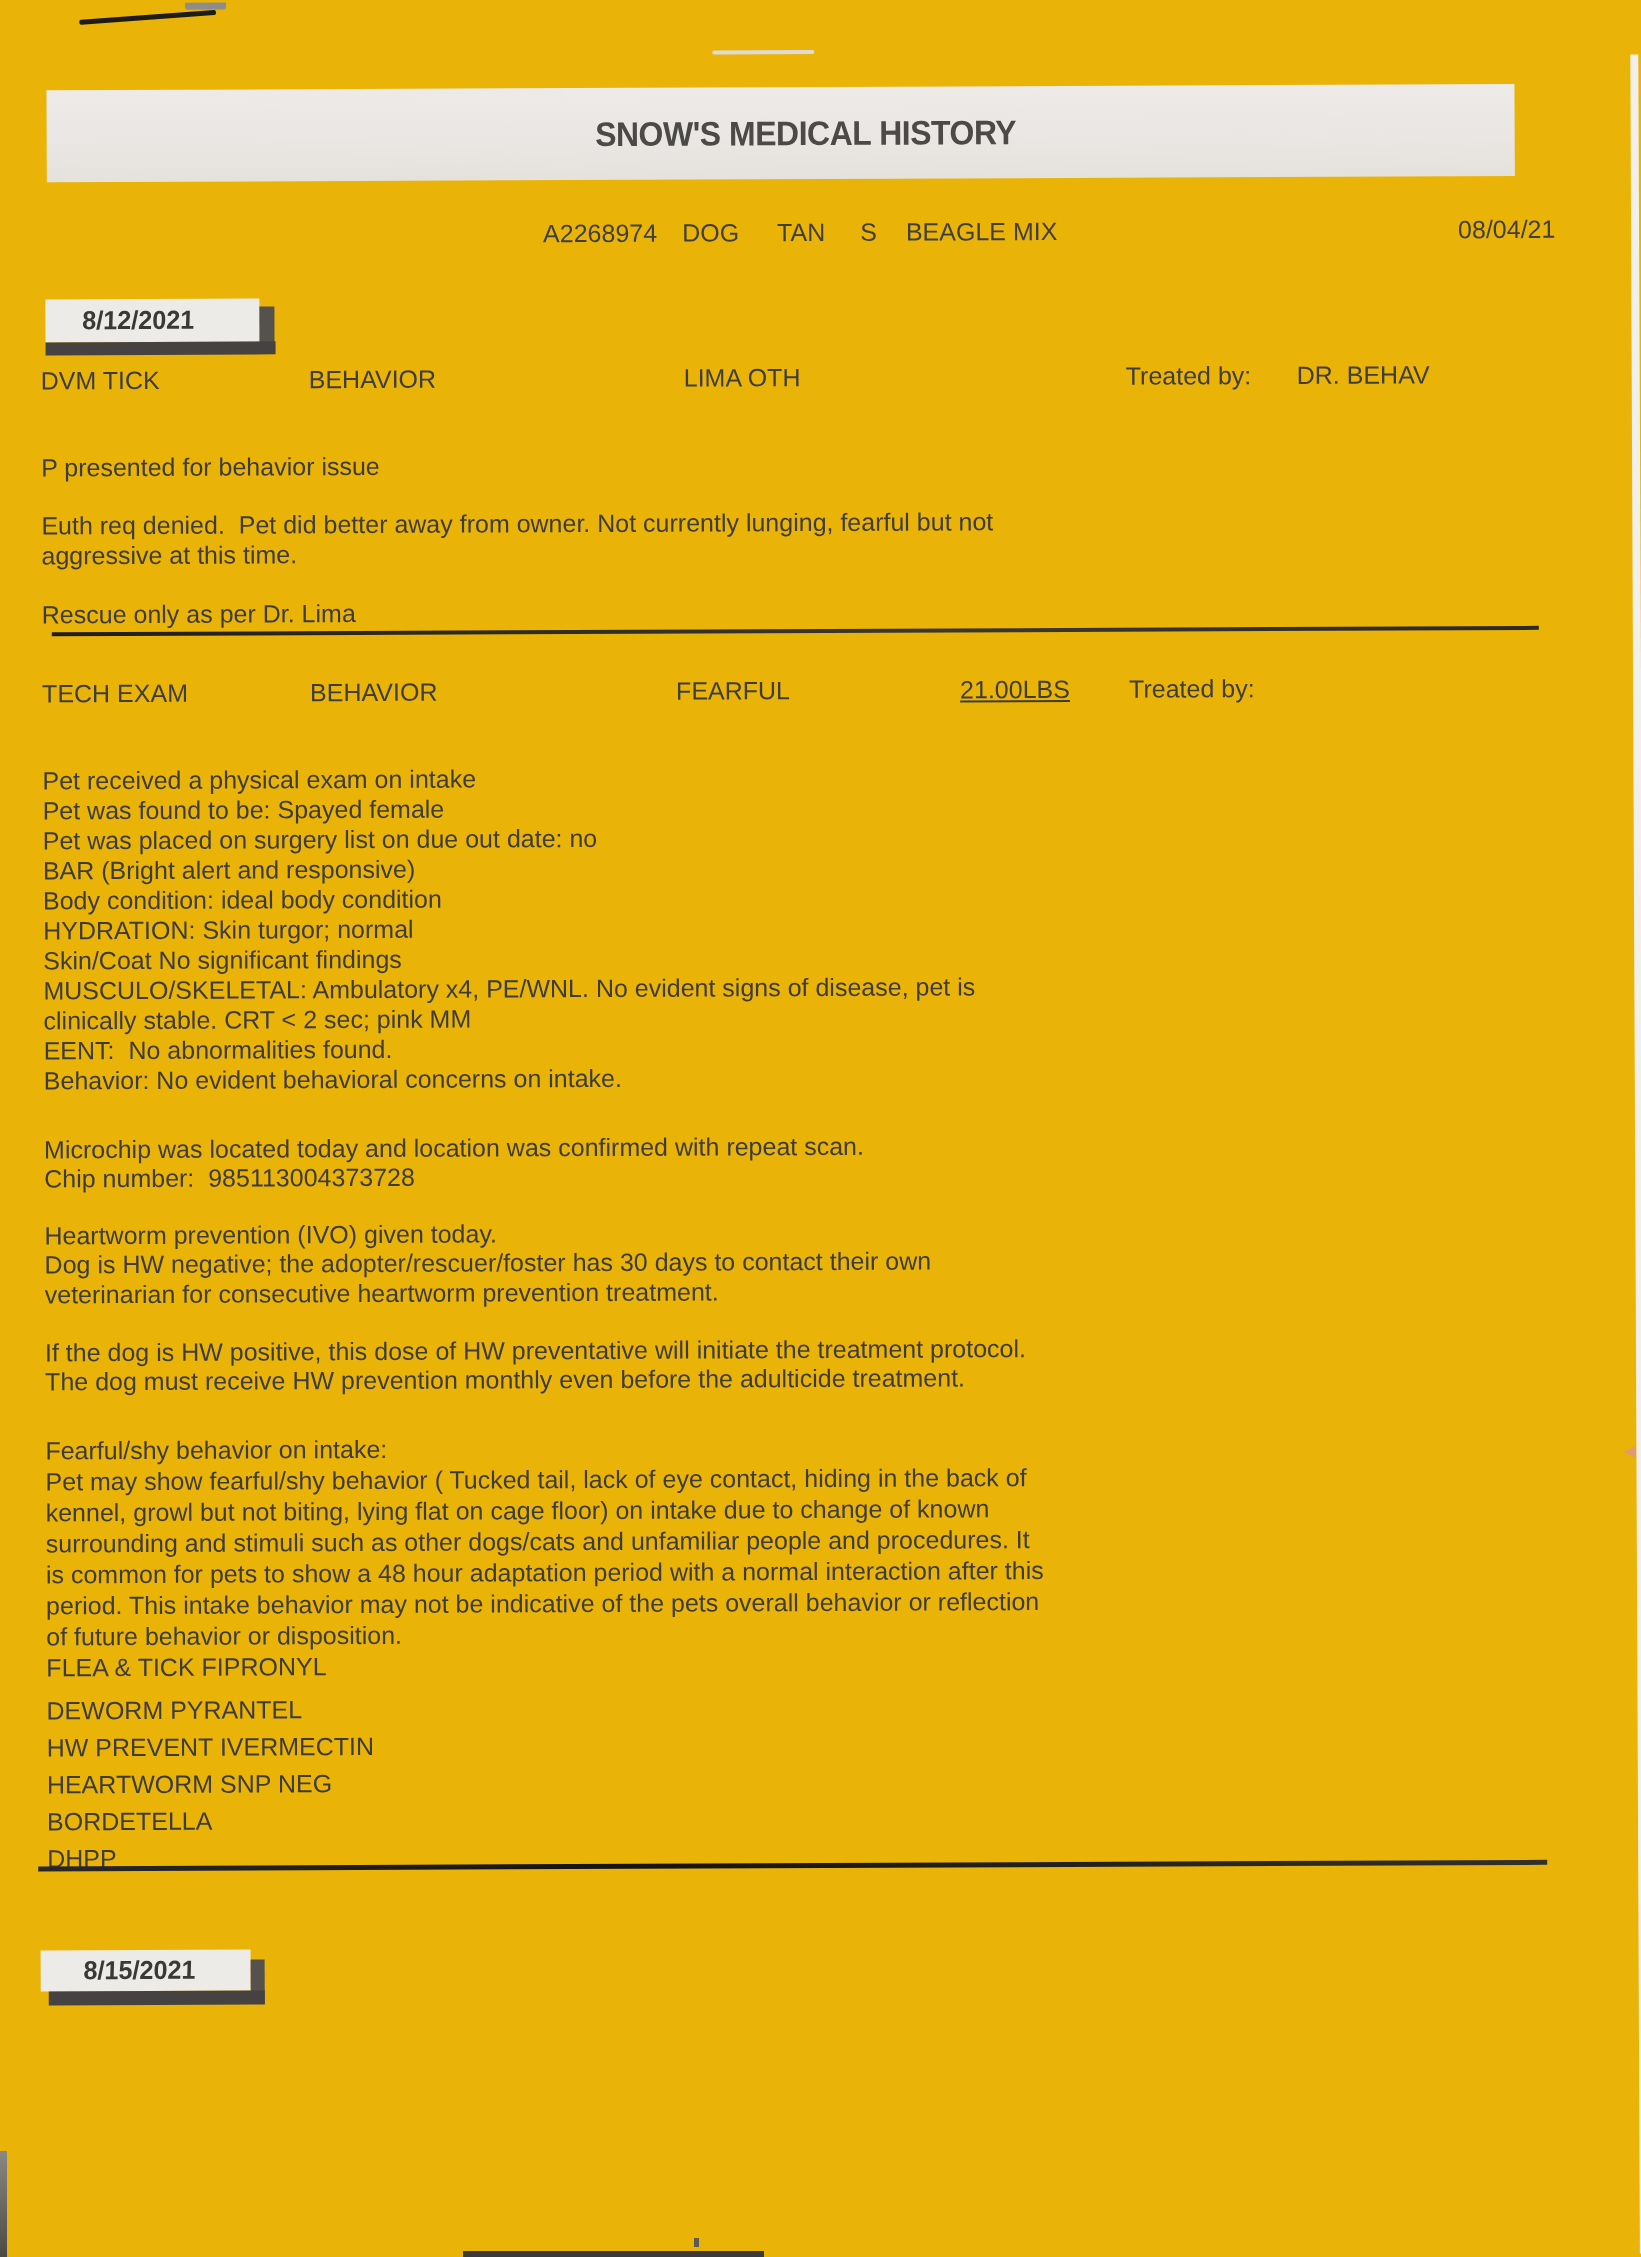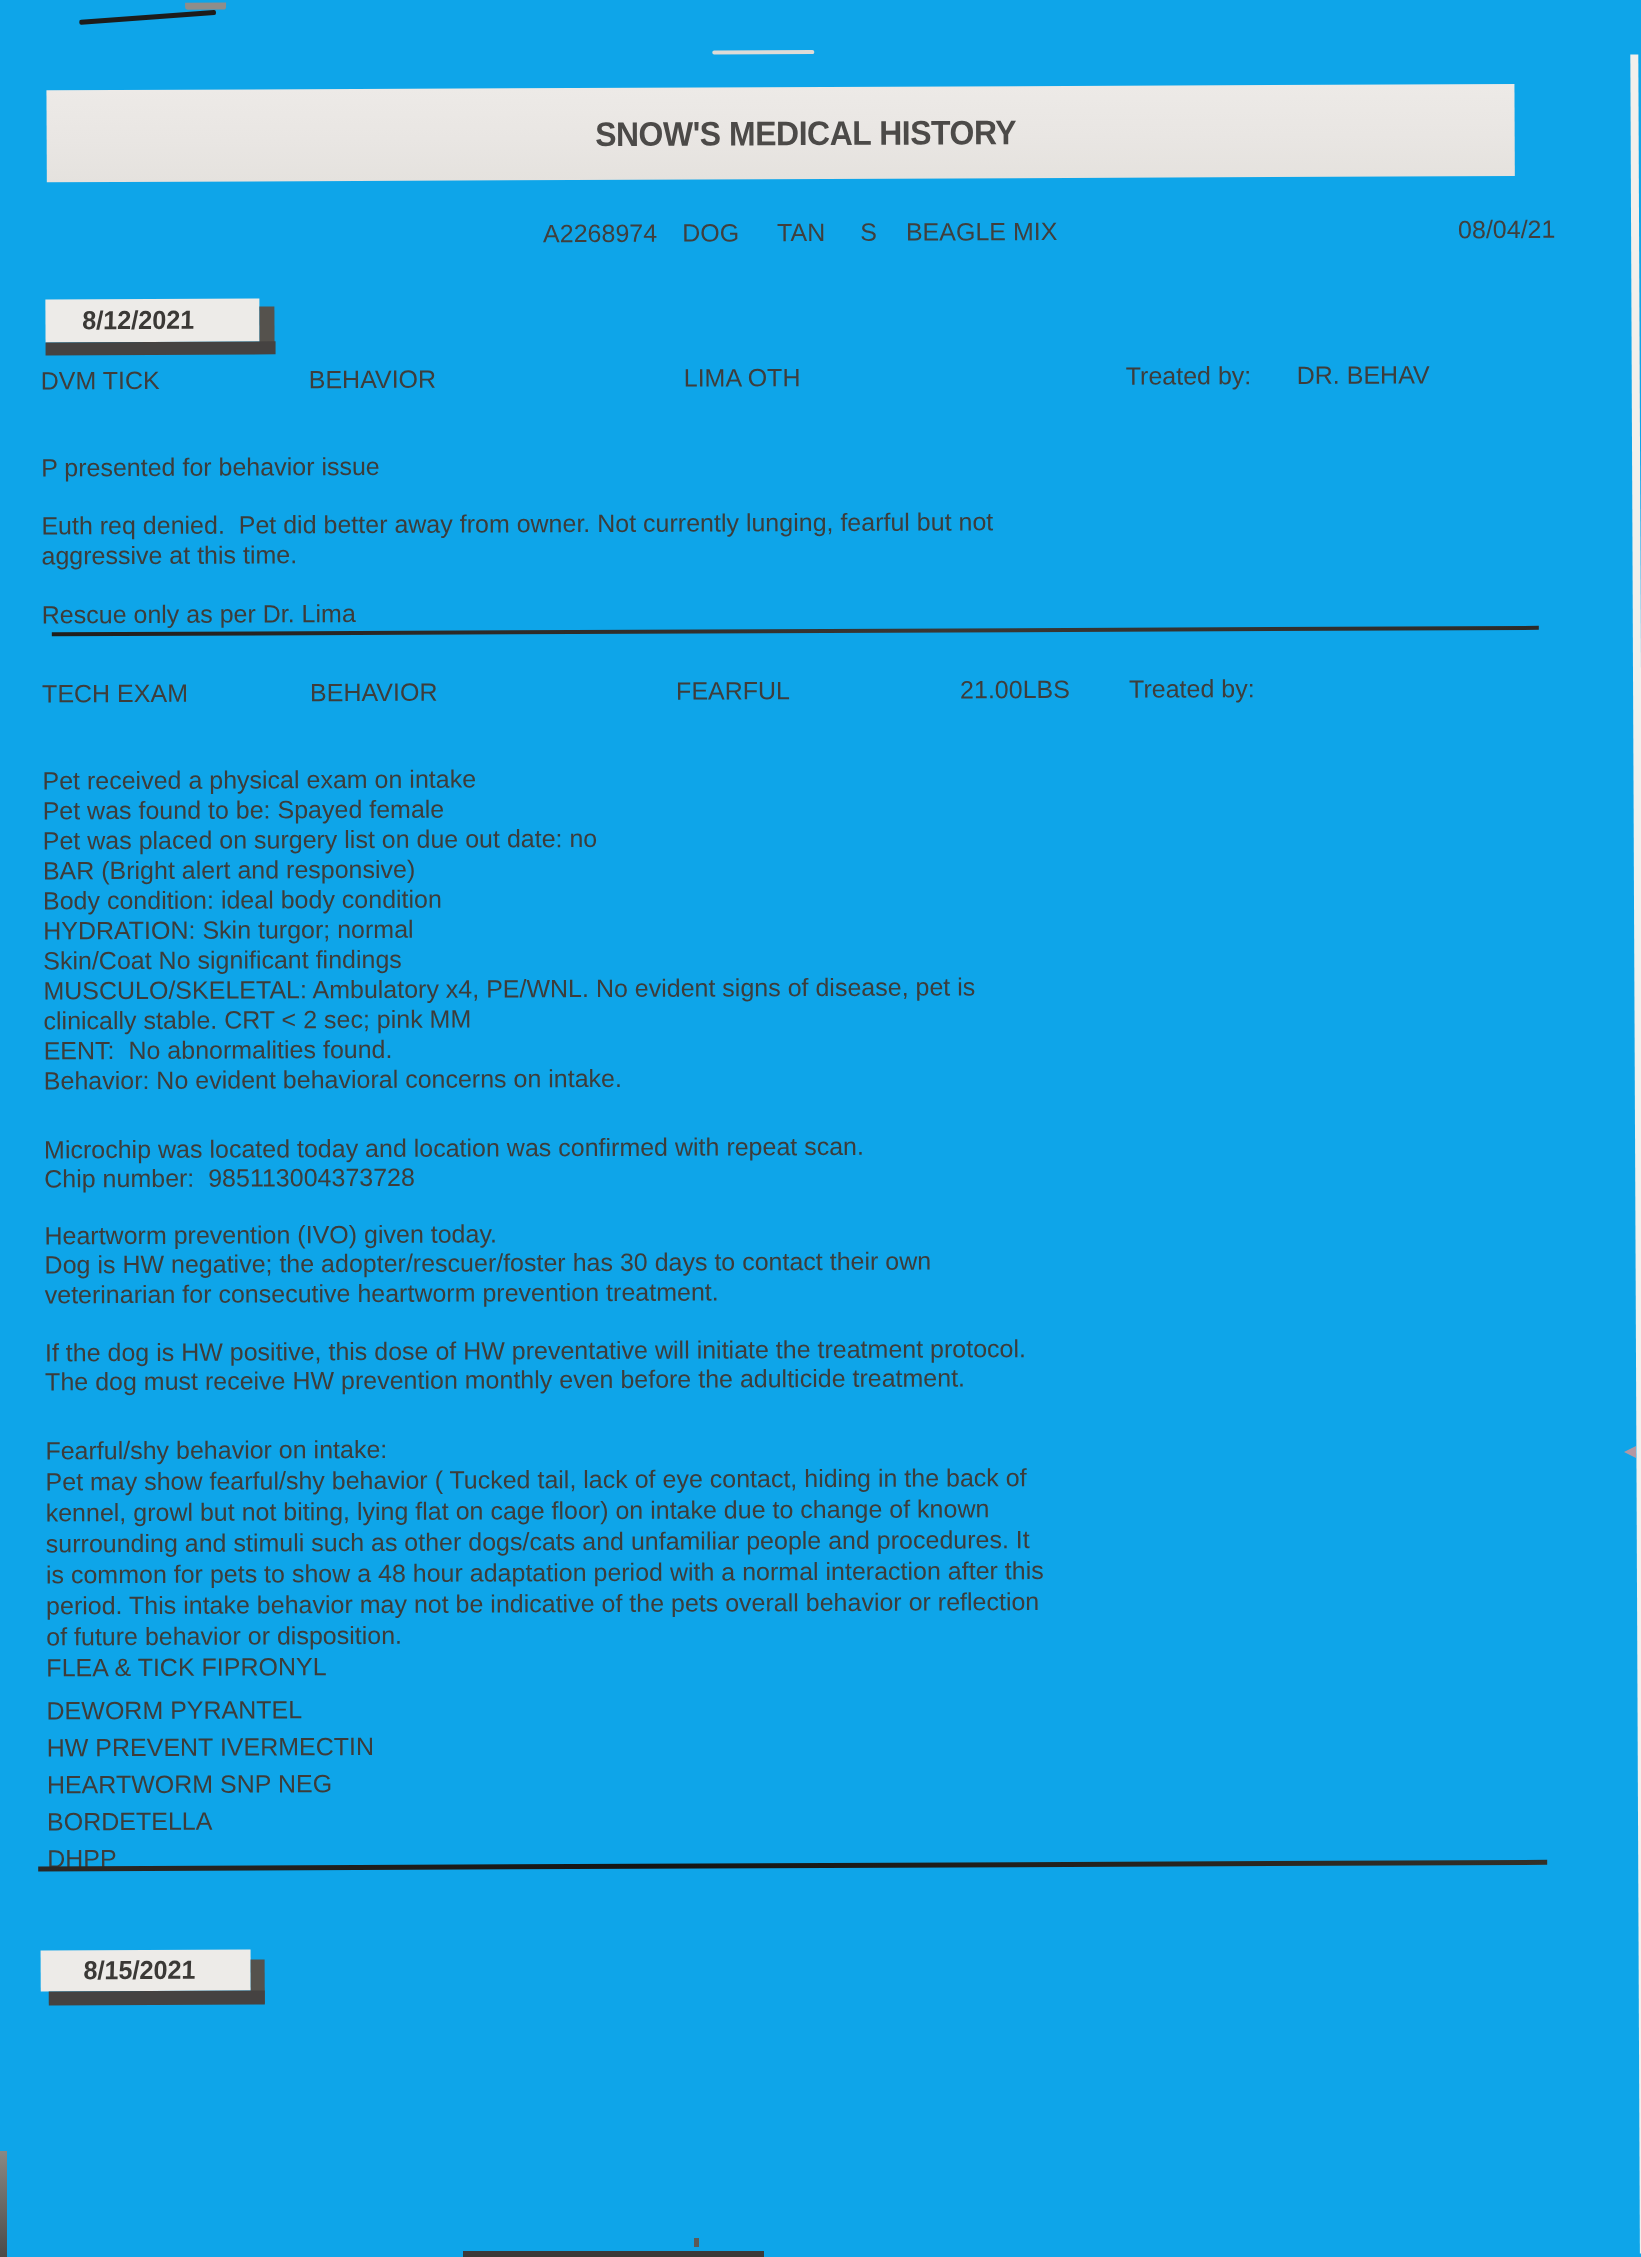--- a/index.html
+++ b/index.html
@@ -4,21 +4,21 @@
 <style>
   html,body { margin:0; padding:0; }
   body {
     width:1641px; height:2257px;
     background:#ffffff;
     font-family:"Liberation Sans","DejaVu Sans",sans-serif;
     overflow:hidden;
   }
   .page {
     position:relative; width:1641px; height:2257px;
-    background:#0ea5e9;
+    background:#eab308;
   }
   .scan {
     position:absolute; inset:0;
     transform:rotate(-0.25deg);
     transform-origin:50% 40%;
     color:#3d3c3a;
   }
   
   .title-bar {
     position:absolute; left:50px; top:87px; width:1468px; height:92px;
@@ -65,21 +65,21 @@
 
   
   .rec-row { position:absolute; left:0; width:1641px; height:29px; font-size:25px; color:#3e3d3b; }
   .rec-row span { position:absolute; top:0; white-space:pre; }
   #dvm-row  { top:363px; }
   #tech-row { top:676px; }
   .col-type     { left:43px;  }
   .col-category { left:311px; }
   .col-subtype-dvm  { left:686px; }
   .col-subtype-tech { left:677px; }
-  .col-weight   { left:961px; }
+  .col-weight   { left:961px;text-decoration:underline; }
   .col-treated-label-dvm  { left:1128px; }
   .col-treated-value-dvm  { left:1299px; }
   .col-treated-label-tech { left:1130px; }
   .col-treated-value-tech { left:1303px; }
 
   
   .line { white-space:pre; }
   .para { position:absolute; left:43px; font-size:25px; color:#3d3c3a; }
   #dvm-p1 { top:450px; }
   #dvm-p2 { top:507px; line-height:30px; }

